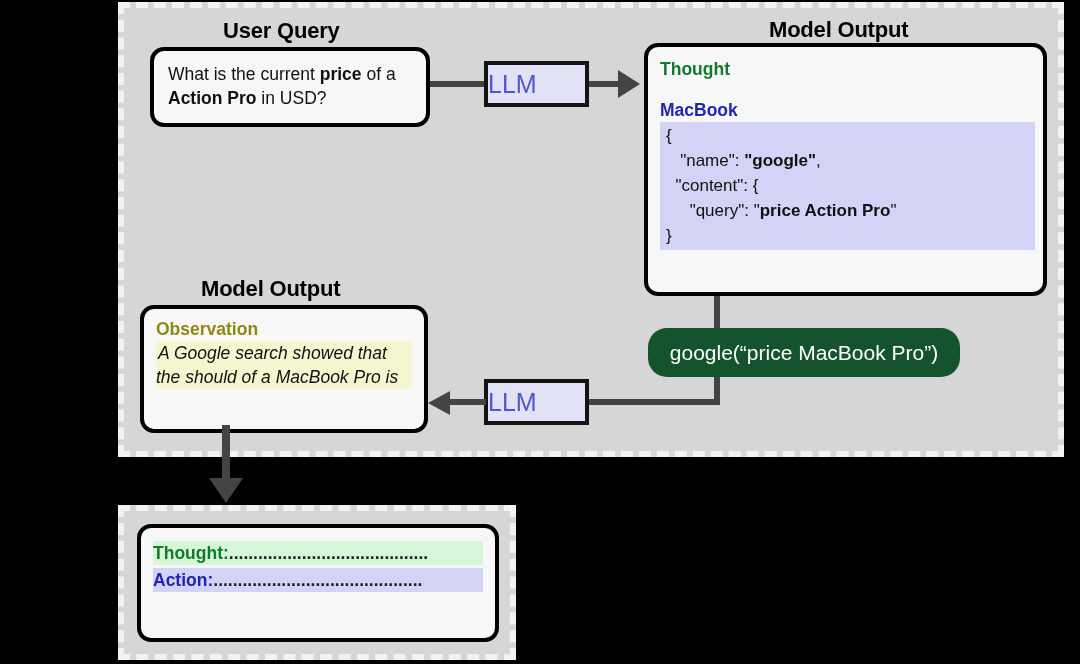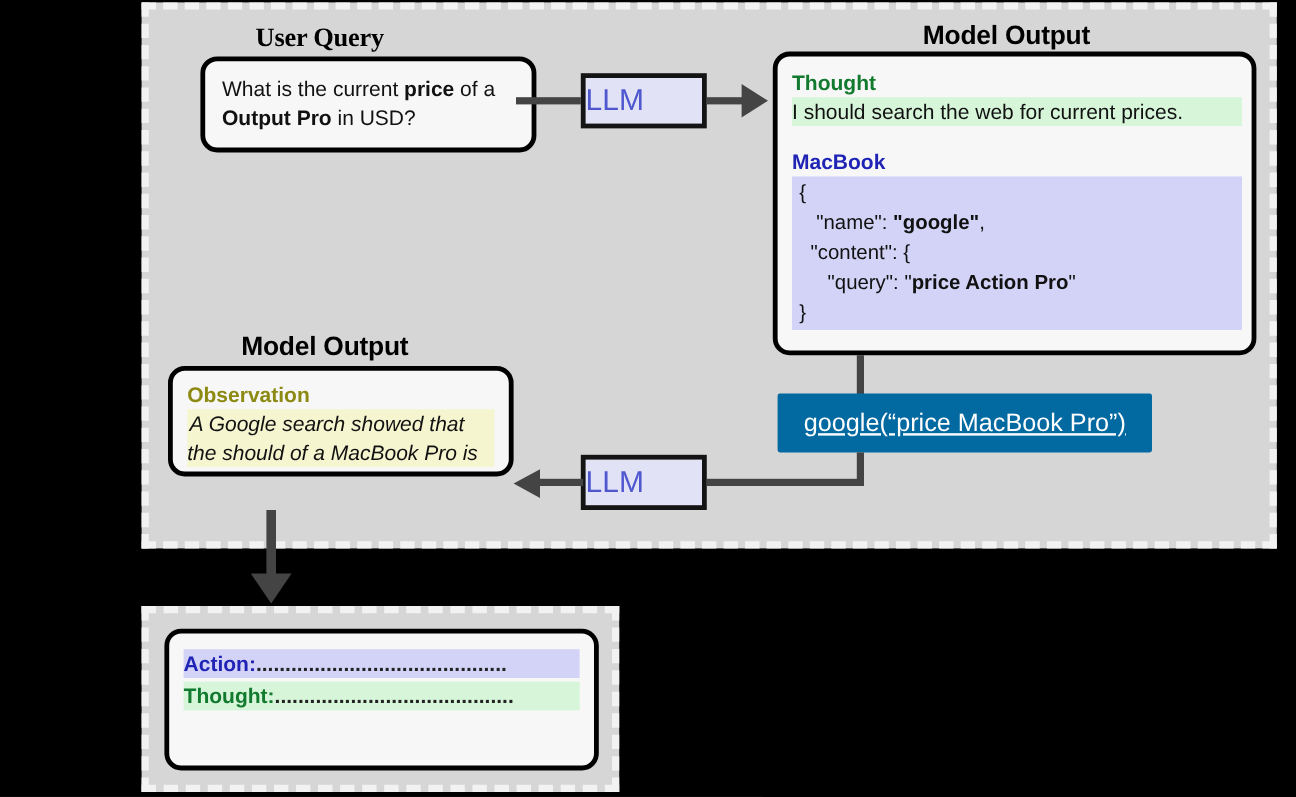--- a/index.html
+++ b/index.html
@@ -19,42 +19,42 @@
   }
   #panel-main  { left: 118px; top: 2px;   width: 946px; height: 455px; }
   #panel-bottom{ left: 118px; top: 505px; width: 398px; height: 155px; }
 
   
   .caption {
     position: absolute;
     font-size: 22px; font-weight: bold; color: #000;
     white-space: nowrap; letter-spacing: -0.2px;
   }
-  #cap-user-query { left: 213px; top: 18px; font-family: Liberation Serif, serif; }
+  #cap-user-query { left: 223px; top: 18px; }
   #cap-model-out-1{ left: 769px; top: 17px; }
   #cap-model-out-2{ left: 201px; top: 276px; }
 
   
   .card {
     position: absolute;
     background: #f7f7f7;
     border: 4px solid #000000;
     border-radius: 14px;
   }
   #card-query {
-    left: 167px; top: 47px; width: 280px; height: 80px;
+    left: 150px; top: 47px; width: 280px; height: 80px;
     padding: 11px 14px;
     font-size: 17.5px; line-height: 24px; color: #111;
   }
   #card-model-output {
     left: 644px; top: 43px; width: 403px; height: 253px;
     padding: 12px 8px 10px 12px;
   }
   #card-observation {
-    left: 140px; top: 305px; width: 288px; height: 92px;
+    left: 140px; top: 305px; width: 288px; height: 128px;
     padding: 10px 12px;
   }
   #card-bottom {
     left: 137px; top: 524px; width: 362px; height: 118px;
     padding: 13px 12px;
   }
 
   
   .head { font-size: 17.5px; font-weight: bold; line-height: 21px; }
   .head.thought     { color: #127a2e; }
@@ -90,25 +90,24 @@
     font-size: 25px;
     display: flex; align-items: center; 
   }
   #llm-1 { left: 484px; top: 61px;  width: 105px; height: 46px; }
   #llm-2 { left: 484px; top: 379px; width: 105px; height: 46px; }
 
   
   #tool-call {
     position: absolute;
     left: 648px; top: 328px; width: 312px; height: 49px;
-    background: #0369a1; border-radius: 2px;
+    background: #14532d; border-radius: 19px;
     color: #ffffff; font-size: 21px;
     display: flex; align-items: center; justify-content: center;
     white-space: nowrap;
-    text-decoration: underline;
   }
 
   
   .line { position: absolute; background: #444444; }
 
   
   #ln-q-llm   { left: 430px; top: 81px;  width: 56px; height: 6px; }
   
   #ln-llm-mo  { left: 589px; top: 81px;  width: 36px; height: 6px; }
   #ar-llm-mo  {
@@ -152,33 +151,32 @@
 <div id="stage">
 
   <div class="panel" id="panel-main"></div>
 
   <div class="caption" id="cap-user-query">User Query</div>
   <div class="caption" id="cap-model-out-1">Model Output</div>
   <div class="caption" id="cap-model-out-2">Model Output</div>
 
   <div class="card" id="card-query">
     <span>What is the current </span><b>price</b><span> of a</span><br>
-    <b>Output Pro</b><span> in USD?</span>
+    <b>Action Pro</b><span> in USD?</span>
   </div>
 
   <div class="line" id="ln-q-llm"></div>
   <div class="llm" id="llm-1">
     <span>LLM</span>
   </div>
   <div class="line" id="ln-llm-mo"></div>
   <div id="ar-llm-mo"></div>
 
   <div class="card" id="card-model-output">
     <div class="head thought" id="thought-head">Thought</div>
-    <span class="hl green">I should search the web for current prices.</span>
 
     <div class="head action" id="action-head">MacBook</div>
     <div id="action-json"><span>{</span>
 <span class="sp2">   </span><span>"name": </span><b>"google"</b><span>,</span>
 <span class="sp2">  </span><span>"content": {</span>
 <span class="sp2">     </span><span>"query": "</span><b>price Action Pro</b><span>"</span>
 <span>}</span></div>
   </div>
 
   <div class="line" id="ln-mo-tool"></div>
@@ -202,24 +200,24 @@
     <span class="hl cream" id="obs-text">A Google search showed that</span>
     <span class="hl cream" id="obs-text2">the should of a MacBook Pro is</span>
   </div>
 
   <div class="line" id="ln-obs-dn"></div>
   <div id="ar-obs-dn"></div>
 
   <div class="panel" id="panel-bottom"></div>
   <div class="card" id="card-bottom">
 
+    <div class="row hl green">
+      <span class="lbl head thought">Thought:</span><span class="dots">.........................................</span>
+    </div>
+
     <div class="row hl blue">
       <span class="lbl head action">Action:</span><span class="dots">...........................................</span>
     </div>
 
-    <div class="row hl green">
-      <span class="lbl head thought">Thought:</span><span class="dots">.........................................</span>
-    </div>
-
 
   </div>
 
 </div>
 
 </body></html>

